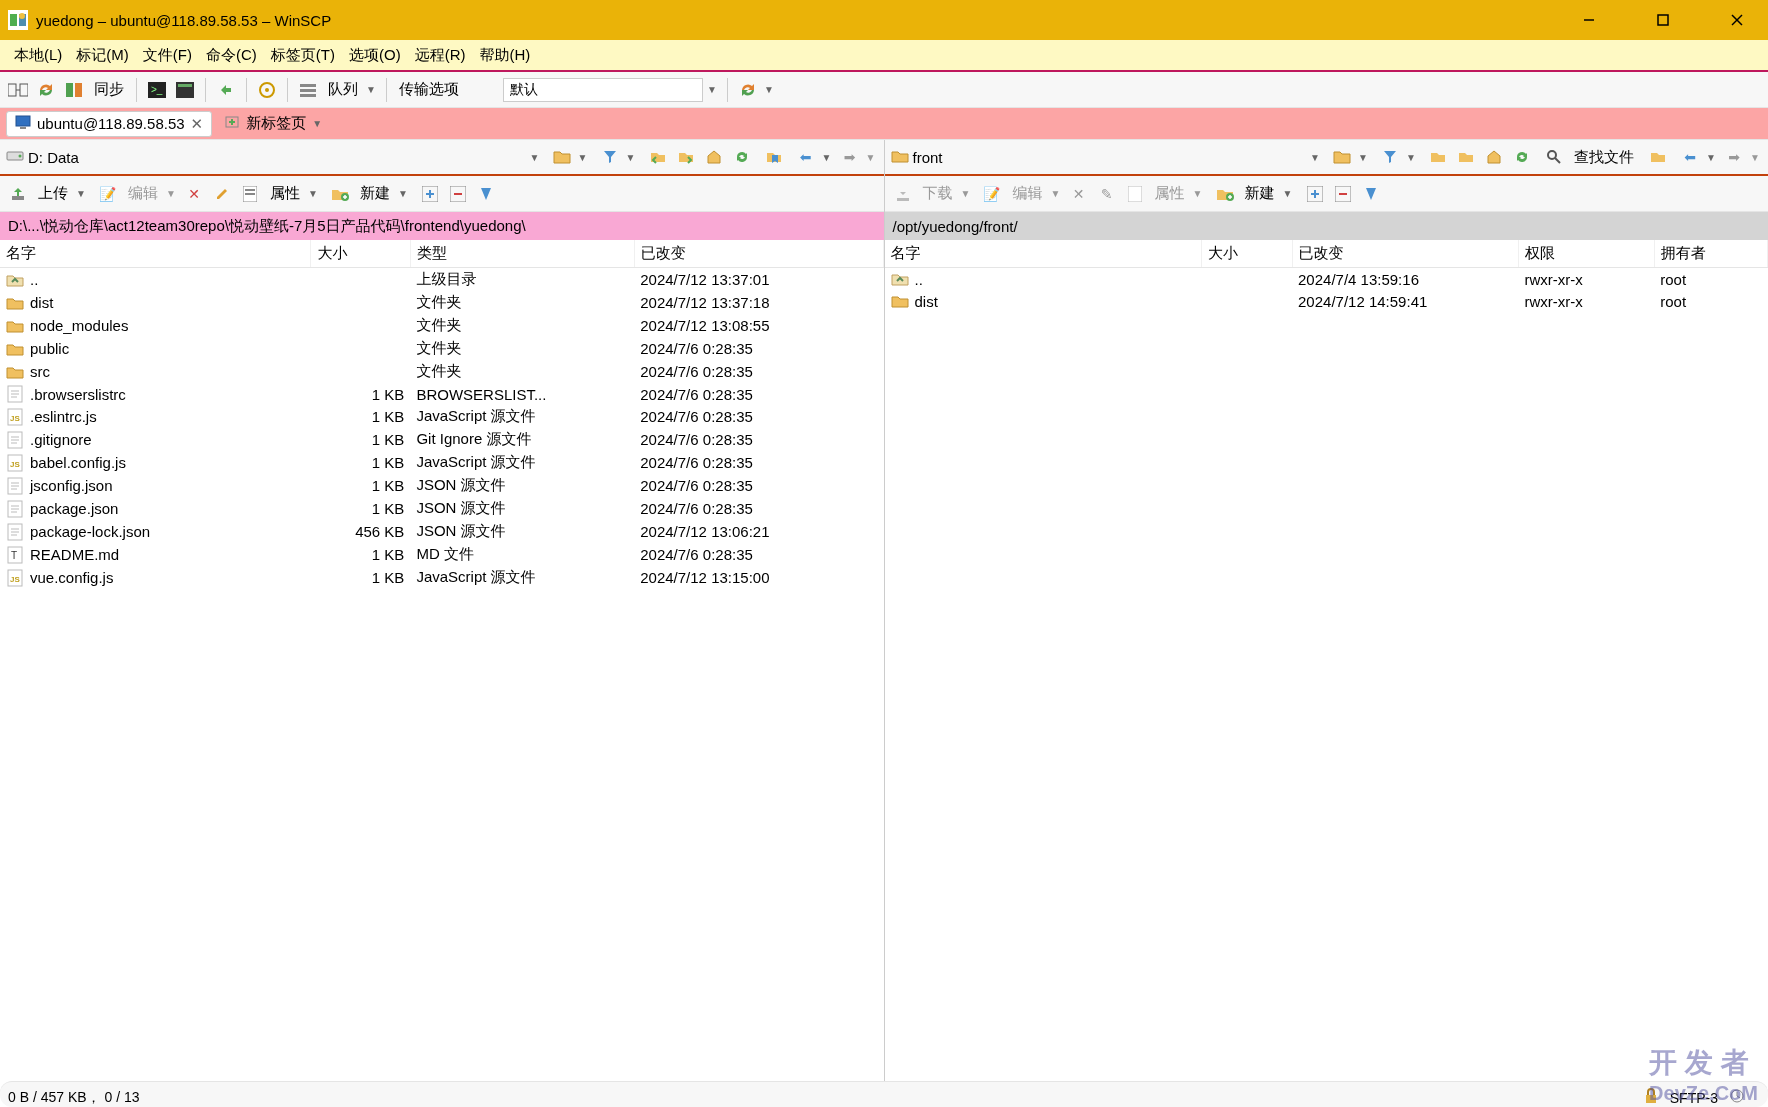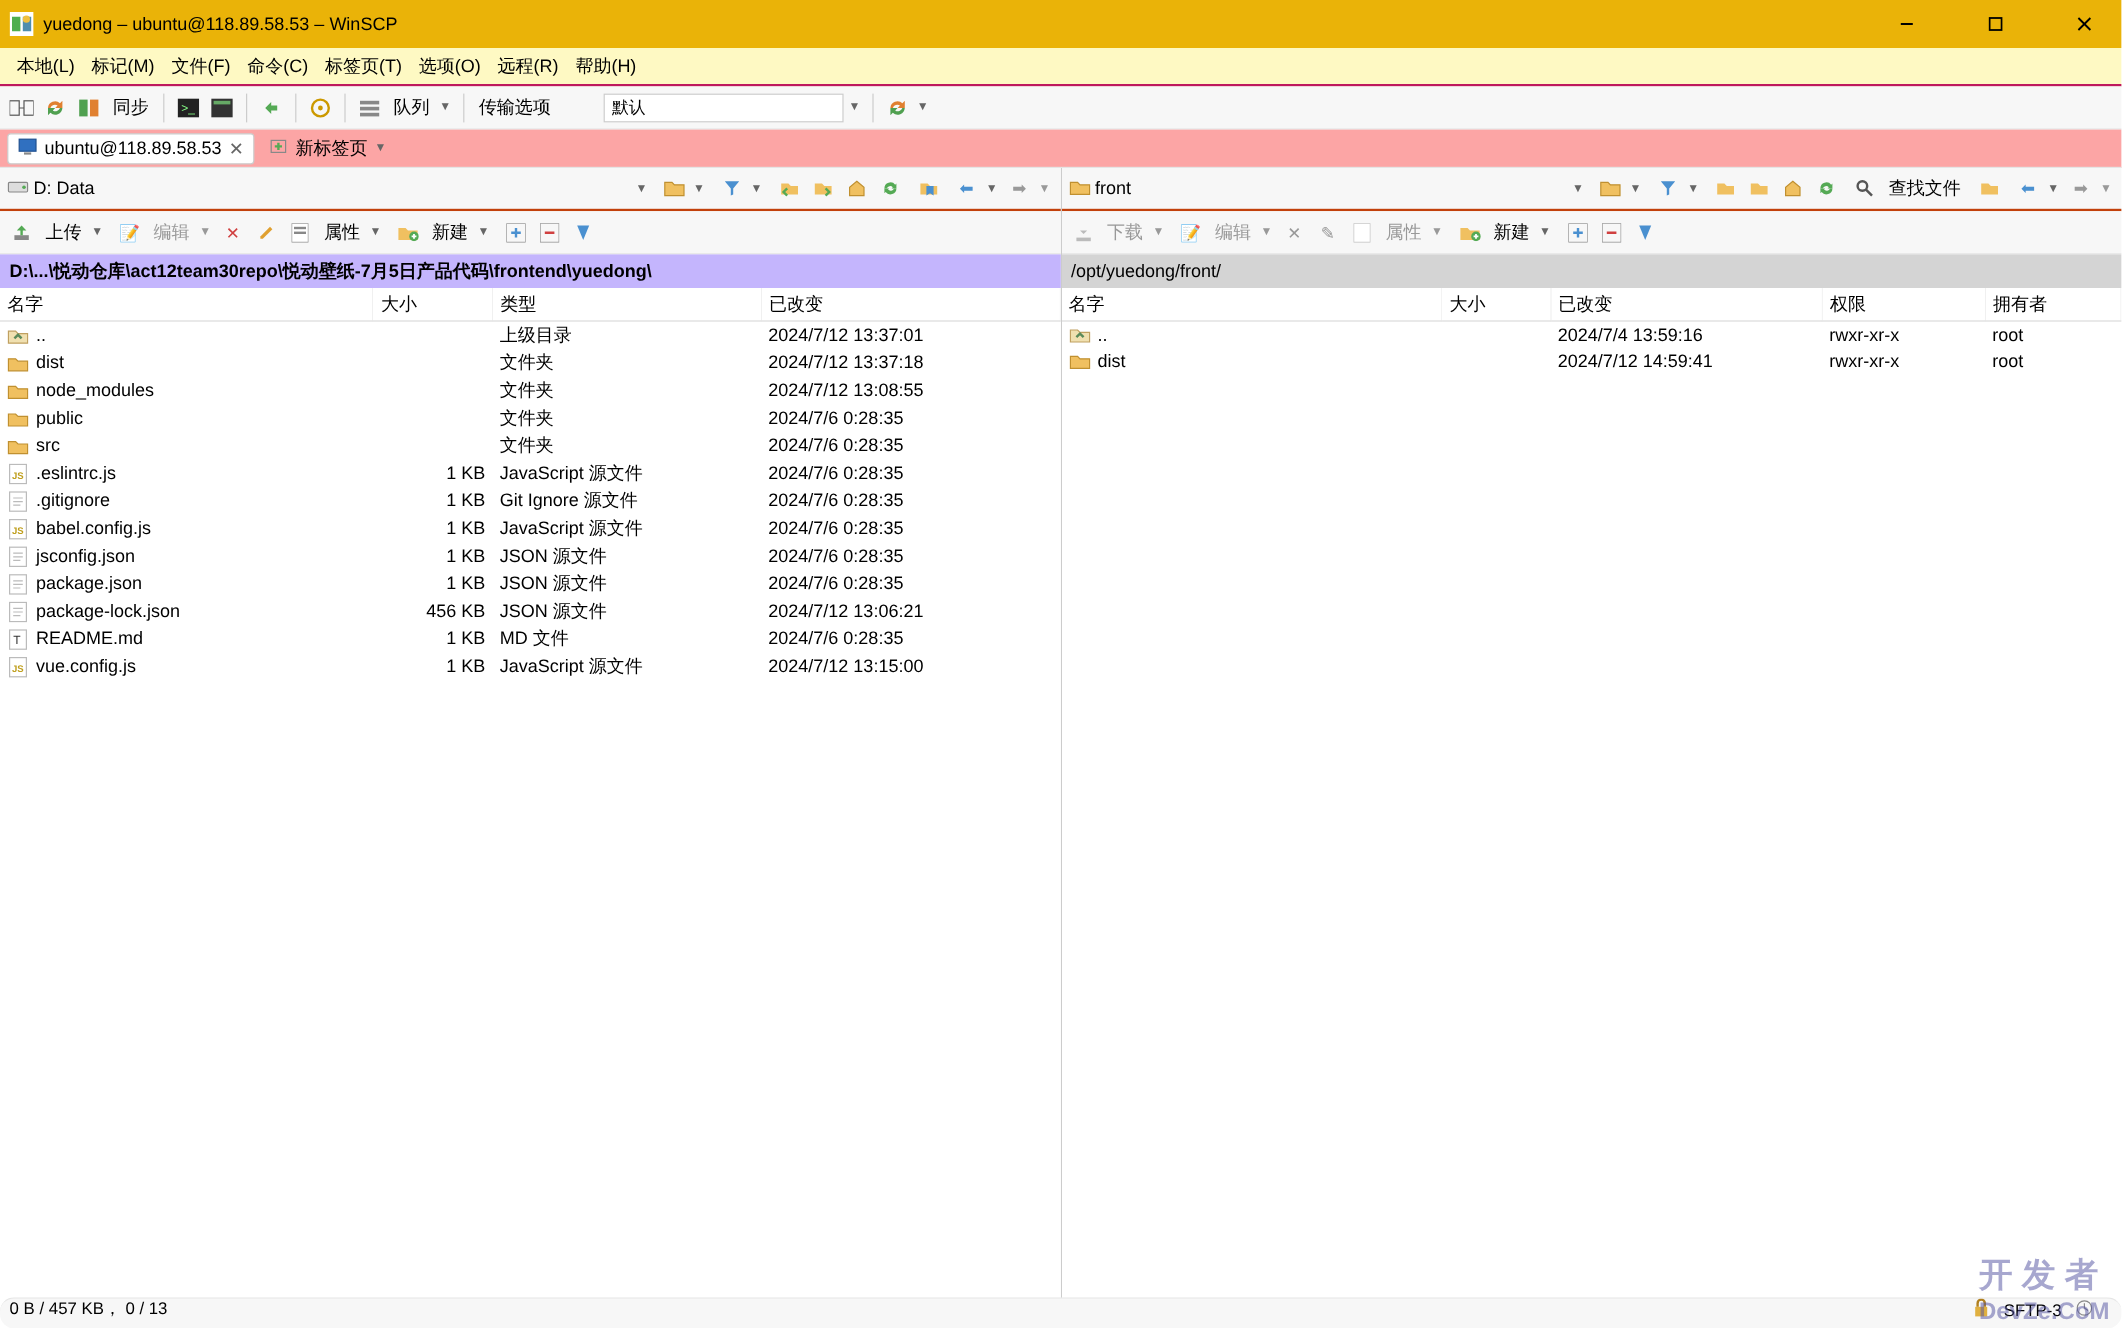--- a/index.html
+++ b/index.html
@@ -21,29 +21,29 @@
 .sessiontab { display: flex; align-items: center; padding: 3px 8px; border: 1px solid #ccc; background: #fff; border-radius: 3px; gap: 6px; font-size: 15px; cursor: pointer; }
 .sessiontab .tabclose { color: #666; cursor: pointer; }
 .panels { display: flex; height: 952px; }
 .panel { flex: 1; display: flex; flex-direction: column; }
 .panel-left { border-right: 1px solid #ccc; }
 .navbar { height: 36px; display: flex; align-items: center; padding: 0 6px; background: #f7f7f7; border-bottom: 2px solid #c2410c; gap: 4px; }
 .navbar .drive-label { flex: 0 0 auto; display: flex; align-items: center; gap: 6px; cursor: pointer; font-size: 15px; }
 .navbar .navspacer { flex: 1; }
 .actionbar { height: 36px; display: flex; align-items: center; padding: 0 6px; background: #f7f7f7; border-bottom: 1px solid #e5e5e5; gap: 4px; }
 .pathbar { height: 28px; display: flex; align-items: center; padding: 0 8px; font-size: 15px; }
-.pathbar.left { background: #c4b5fd; font-weight: bold; }
+.pathbar.left { background: #f9a8d4; }
 .pathbar.right { background: #D4D4D4; }
 .filelist { flex: 1; overflow: auto; background: #fff; }
 .filelist table { width: 100%; border-collapse: collapse; table-layout: fixed; }
 .filelist th { text-align: left; font-weight: normal; padding: 4px 6px; border-bottom: 1px solid #e5e5e5; font-size: 15px; background: #fff; position: sticky; top: 0; border-right: 1px solid #f0f0f0;}
 .filelist td { padding: 2px 6px; font-size: 15px; white-space: nowrap; overflow: hidden; text-overflow: ellipsis; }
 .name-cell { display: flex; align-items: center; gap: 6px; }
 .fico { width: 18px; height: 18px; flex: 0 0 18px; display: inline-flex; align-items: center; justify-content: center; }
-.status { position: absolute; bottom: 0; left: 0; right: 0; height: 26px; display: flex; align-items: flex-start; background: #f7f7f7; border-top: 1px solid #e5e5e5; font-size: 14px; border-radius: 12px; }
+.status { position: absolute; bottom: 0; left: 0; right: 0; height: 26px; display: flex; align-items: flex-end; background: #f7f7f7; border-top: 1px solid #e5e5e5; font-size: 14px; border-radius: 12px; }
 .status .half { flex: 1; padding: 0 8px; }
 .status .right-items { display: flex; align-items: center; gap: 12px; padding-right: 24px; }
 .watermark { position: absolute; right: 10px; bottom: 2px; font-size: 28px; font-weight: bold; color: rgba(80,80,160,0.5); font-family: Arial, sans-serif; pointer-events: none; }
 .watermark .sub { display: block; font-size: 20px; }
 .disabled { color: #999; }
 .col-size { text-align: right; }
 </style>
 </head>
 <body>
 
@@ -384,20 +384,36 @@
               <td class="col-size"></td>
               <td>文件夹</td>
               <td>2024/7/6 0:28:35</td>
             </tr>
             <tr>
               <td>
                 <div class="name-cell">
                   <span class="fico">
                     <svg width="16" height="18">
                       <rect x="1" y="1" width="14" height="16" fill="#fff" stroke="#bbb"></rect>
+                      <path d="M4 6h8M4 9h8M4 12h6" stroke="#bbb"></path>
+                    </svg>
+                  </span>
+                  <span class="fname">.browserslistrc</span>
+                </div>
+              </td>
+              <td class="col-size">1 KB</td>
+              <td>BROWSERSLIST...</td>
+              <td>2024/7/6 0:28:35</td>
+            </tr>
+            <tr>
+              <td>
+                <div class="name-cell">
+                  <span class="fico">
+                    <svg width="16" height="18">
+                      <rect x="1" y="1" width="14" height="16" fill="#fff" stroke="#bbb"></rect>
                       <text x="3" y="13" font-size="8" fill="#c0a020" font-weight="bold">JS</text>
                     </svg>
                   </span>
                   <span class="fname">.eslintrc.js</span>
                 </div>
               </td>
               <td class="col-size">1 KB</td>
               <td>JavaScript 源文件</td>
               <td>2024/7/6 0:28:35</td>
             </tr>

